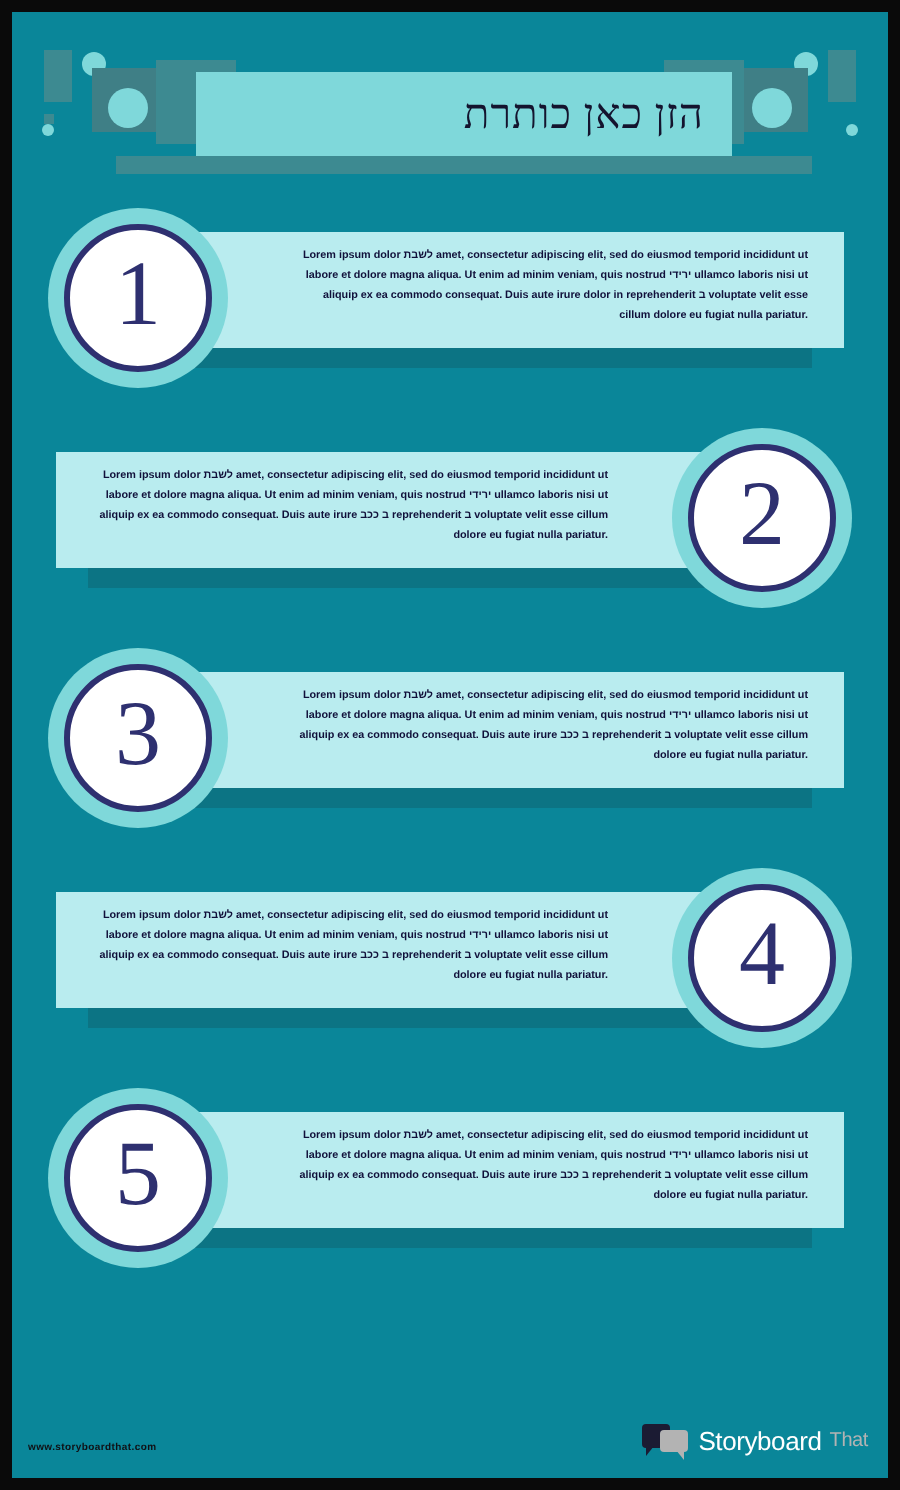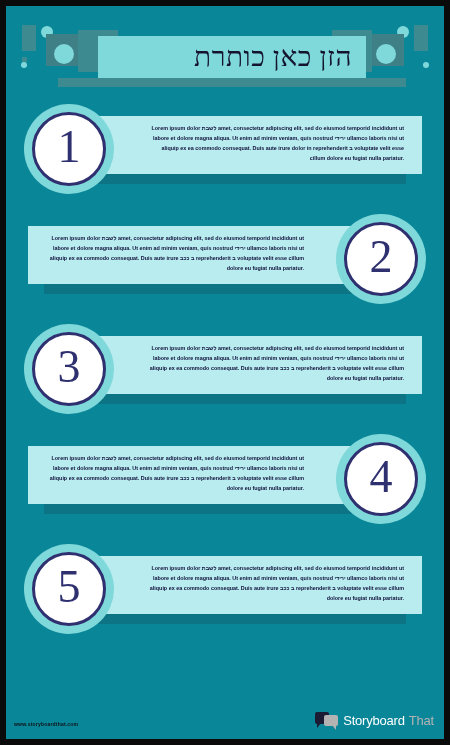--- a/index.html
+++ b/index.html
@@ -58,21 +58,21 @@
     display: flex;
     align-items: center;
     justify-content: flex-end;
     padding-right: 14px;
     box-sizing: border-box;
     z-index: 5;
   }
   .title-text {
     direction: rtl;
     font-family: "Liberation Serif", serif;
-    font-size: 28px;
+    font-size: 21px;
     color: #14142e;
     letter-spacing: 0.5px;
     white-space: nowrap;
   }
 
   .title-underbar {
     position: absolute;
     left: 52px;
     top: 72px;
     width: 348px;
@@ -217,21 +217,21 @@
     width: 0; height: 0;
     border-right: 4px solid #b3b3b3;
     border-bottom: 5px solid transparent;
   }
   .logo-word-a {
     font-size: 13px;
     color: #ffffff;
     letter-spacing: -0.2px;
   }
   .logo-word-b {
-    font-size: 13px;
+    font-size: 10px;
     color: #b3b3b3;
     letter-spacing: -0.2px;
   }
 </style>
 </head>
 <body>
 
 <div class="poster">
   <div class="canvas">
 

